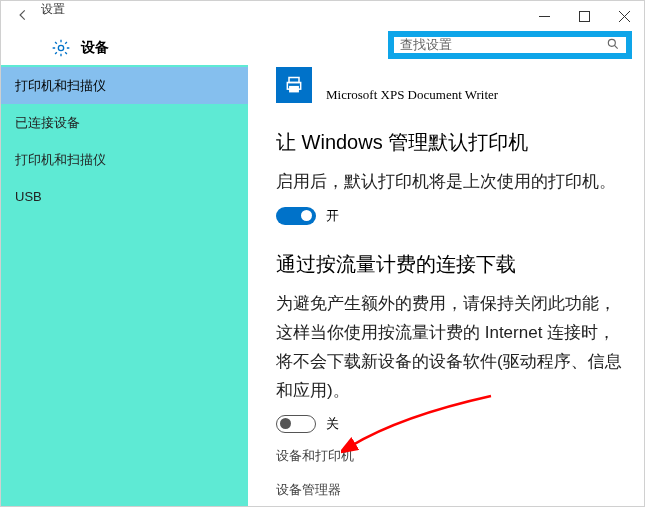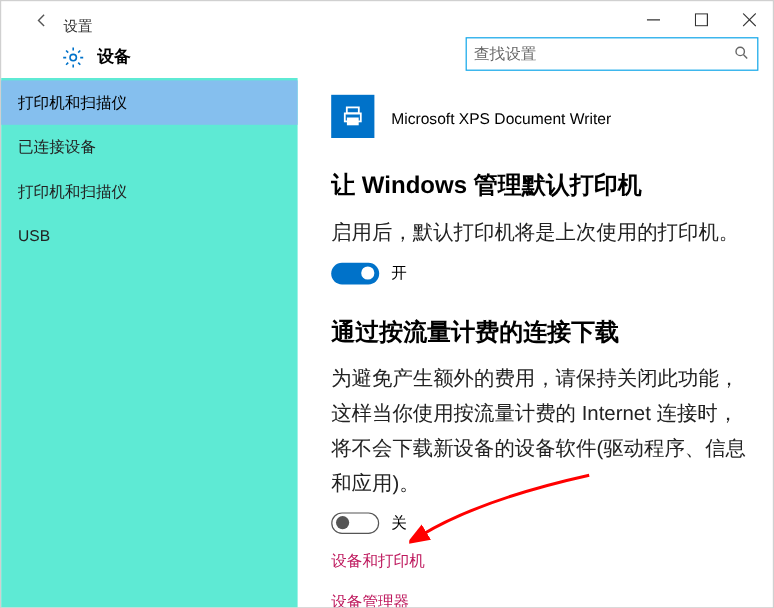--- a/index.html
+++ b/index.html
@@ -11,22 +11,22 @@
     width: 645px;
     height: 507px;
     overflow: hidden;
     border: 1px solid #d0d0d0;
     position: relative;
   }
   
   .titlebar {
     height: 30px;
     display: flex;
-    align-items: flex-end;
-    padding-left: 20px;
+    align-items: flex-start;
+    padding-left: 8px;
   }
   .titlebar .back {
     width: 28px; height: 28px;
     display:flex;align-items:center;justify-content:center;
     color:#555;
   }
   .titlebar .title {
     margin-left: 4px;
     color:#333;
     font-size:12px;
@@ -58,21 +58,21 @@
   .header-title {
     font-weight:bold;
     font-size:14px;
   }
   .searchbox {
     position:absolute;
     right:12px;
     top:0;
     width:244px;
     height:28px;
-    border:1px solid #0ea5e9;
+    border:6px solid #0ea5e9;
     display:flex;
     align-items:center;
     padding:0 6px;
   }
   .searchbox .ph {
     color:#666;
     flex:1;
     font-size:13px;
   }
   .searchbox .sicon {
@@ -102,34 +102,35 @@
     color:#000;
   }
   .main {
     flex:1;
     padding: 0 18px 10px 28px;
     overflow:hidden;
   }
   
   .printer-row {
     display:flex;
-    align-items:center;
-    margin-top:14px;
+    align-items:flex-end;
+    margin-top:2px;
+    font-family:Liberation Serif, serif;
   }
   .printer-icon {
     width:36px;height:36px;
     background:#0072c9;
     display:flex;align-items:center;justify-content:center;
     color:#fff;
     margin-right:14px;
   }
   .printer-name { font-size:13px; margin-top:2px;}
   h2.sec {
     font-size:20px;
-    font-weight:700;
+    font-weight:400;
     margin-top:26px;
     margin-bottom:12px;
   }
   .desc {
     font-size:17px;
     line-height:1.7;
     color:#222;
   }
   .toggle-row {
     display:flex;
@@ -146,21 +147,21 @@
   .toggle.off { background:#fff; border:1.5px solid #555;}
   .knob {
     width:11px;height:11px;border-radius:50%;
     background:#fff;position:absolute;top:3.5px;
   }
   .toggle.on .knob { right:4px; }
   .toggle.off .knob { left:3px; background:#555; top:2px;}
   .toggle-label { font-size:13px; }
   .links { margin-top:14px; }
   .link {
-    color:#be185d;
+    color:#404040;
     font-size:13px;
     margin-bottom:16px;
     display:block;
   }
   
   .arrow {
     position:absolute;
     pointer-events:none;
   }
 </style>

